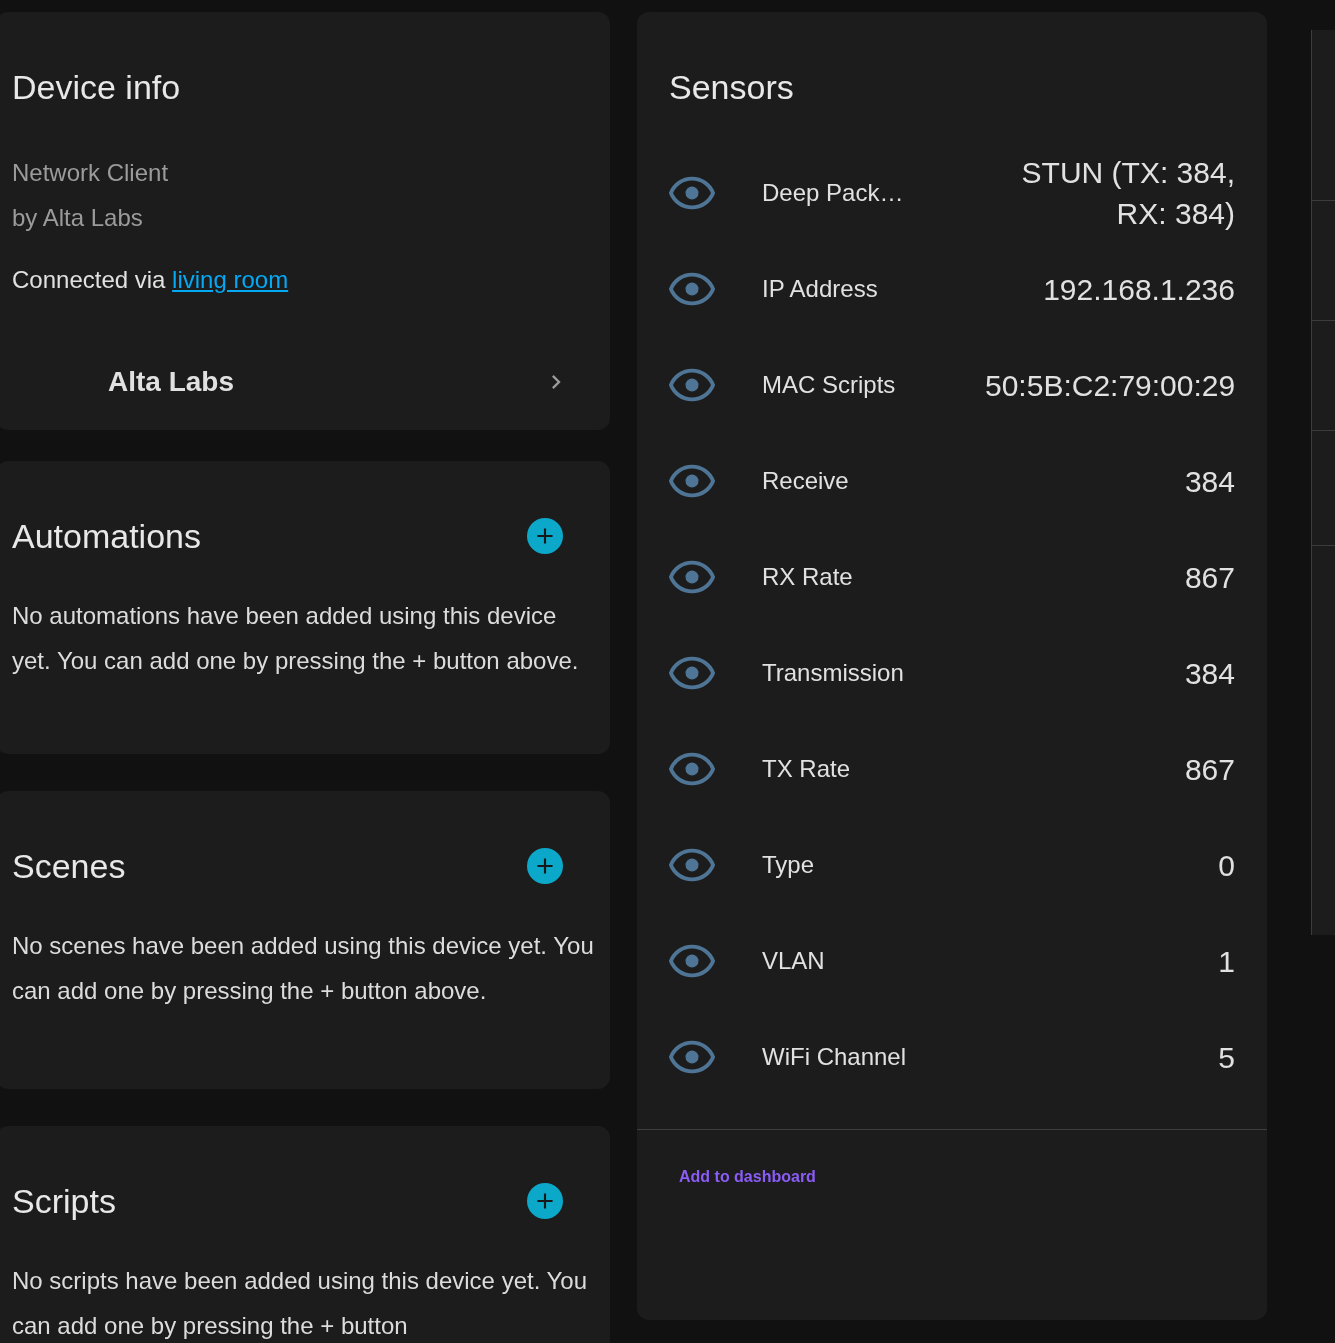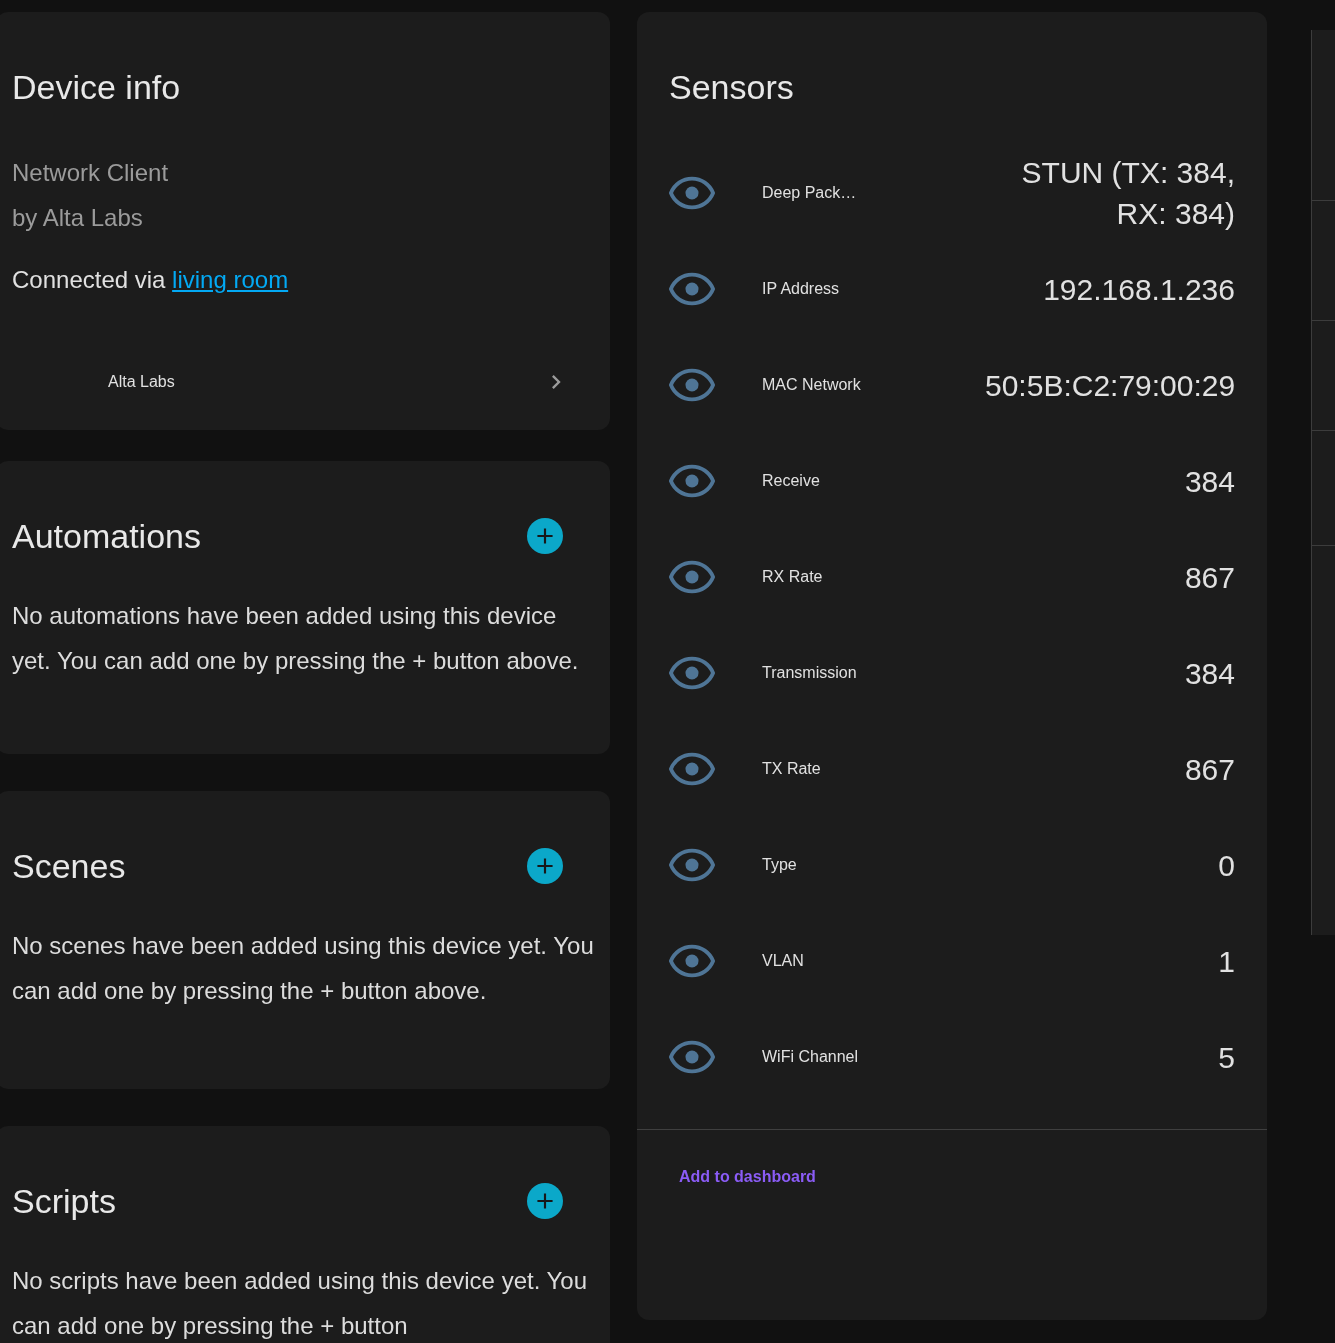--- a/index.html
+++ b/index.html
@@ -86,39 +86,39 @@
   }
   .integration-row {
     margin-top: 48px;
     height: 64px;
     display: flex;
     align-items: center;
     justify-content: space-between;
     padding: 0 40px 0 112px;
     cursor: pointer;
   }
-  .integration-row .name { font-size: 16px; color: #e1e1e1; }
+  .integration-row .name { font-size: 28px; color: #e1e1e1; font-weight: bold; }
   .chevron svg { width: 28px; height: 28px; display: block; }
 
   
   .sensors-card { left: 637px; top: 12px; width: 630px; height: 1308px; }
   .sensors-card .card-title { padding: 54px 32px 0 32px; }
   .sensor-rows { margin-top: 37px; }
   .sensor-row {
     height: 96px;
     display: flex;
     align-items: center;
     padding: 0 32px;
     cursor: pointer;
   }
   .eye { flex: 0 0 auto; }
   .eye svg { width: 46px; height: 46px; display: block; }
   .sensor-name {
     margin-left: 47px;
-    font-size: 16px;
+    font-size: 24px;
     color: #e1e1e1;
     white-space: nowrap;
     overflow: hidden;
     text-overflow: ellipsis;
   }
   .sensor-value {
     margin-left: auto;
     padding-left: 16px;
     font-size: 30px;
     color: #e1e1e1;
@@ -254,21 +254,21 @@
       <span class="sensor-value">192.168.1.236</span>
     </div>
 
     <div class="sensor-row">
       <span class="eye">
           <svg viewBox="0 0 24 24">
             <path d="M12,4.5C7,4.5 2.73,7.61 1,12C2.73,16.39 7,19.5 12,19.5C17,19.5 21.27,16.39 23,12C21.27,7.61 17,4.5 12,4.5Z" fill="none" stroke="#4f7596" stroke-width="2"></path>
             <circle cx="12" cy="12" r="3.4" fill="#4f7596"></circle>
           </svg>
         </span>
-      <span class="sensor-name">MAC Network</span>
+      <span class="sensor-name">MAC Scripts</span>
       <span class="sensor-value">50:5B:C2:79:00:29</span>
     </div>
 
     <div class="sensor-row">
       <span class="eye">
           <svg viewBox="0 0 24 24">
             <path d="M12,4.5C7,4.5 2.73,7.61 1,12C2.73,16.39 7,19.5 12,19.5C17,19.5 21.27,16.39 23,12C21.27,7.61 17,4.5 12,4.5Z" fill="none" stroke="#4f7596" stroke-width="2"></path>
             <circle cx="12" cy="12" r="3.4" fill="#4f7596"></circle>
           </svg>
         </span>

